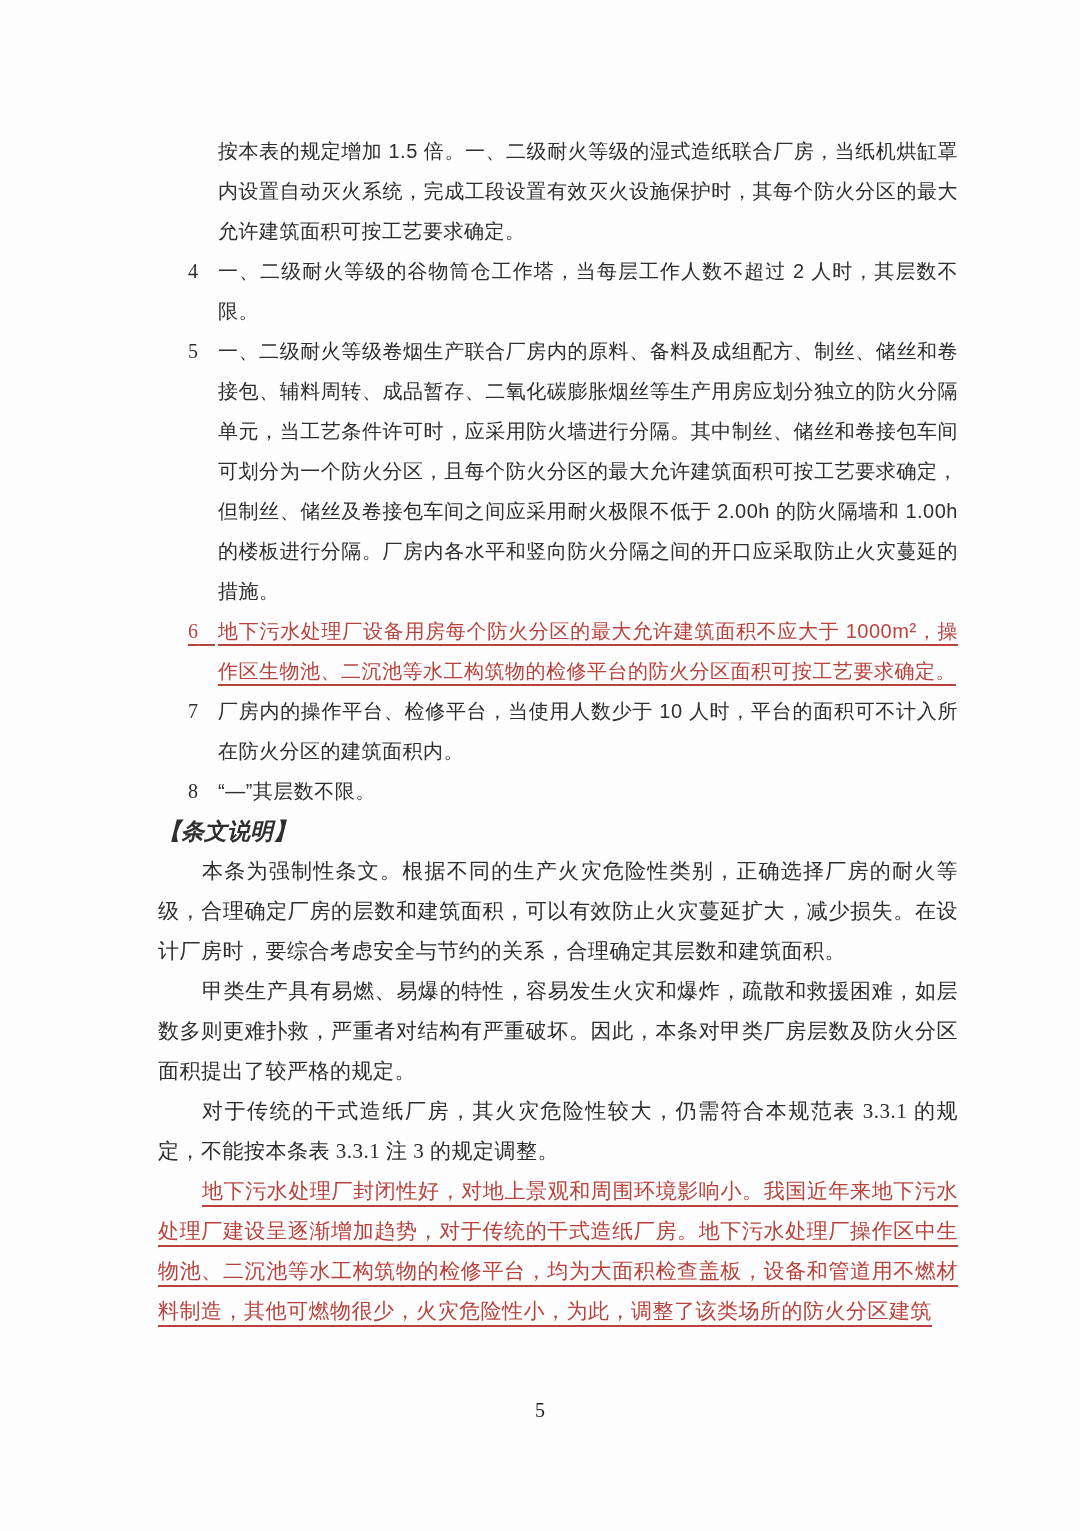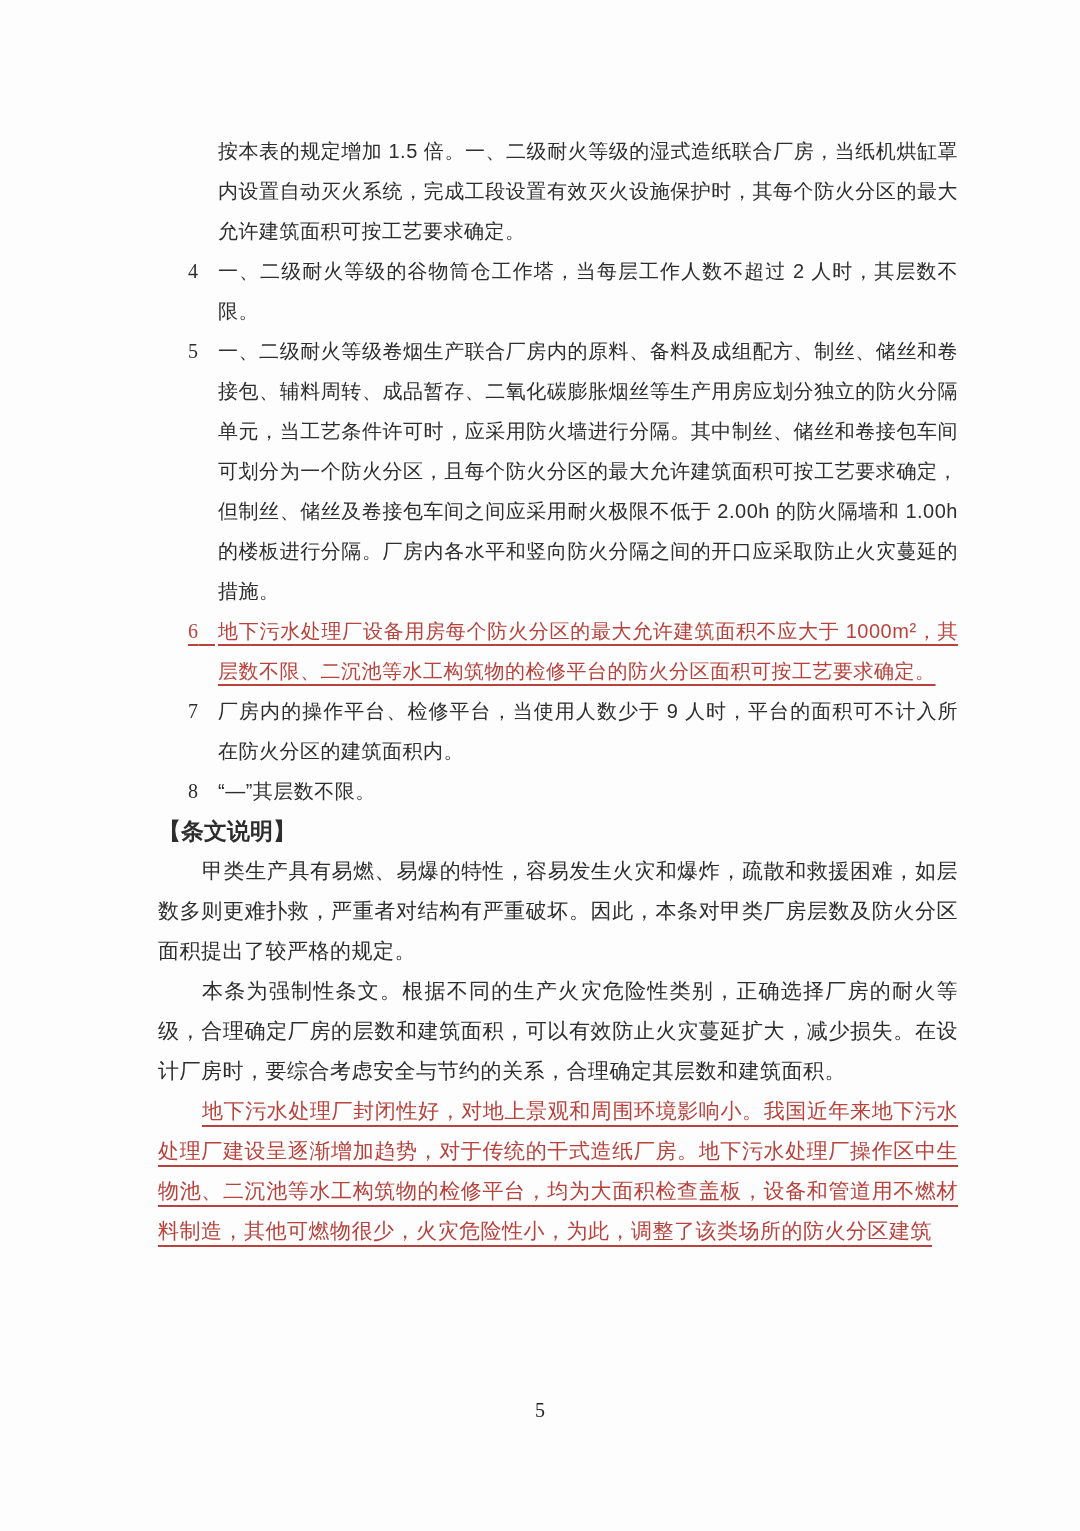--- a/index.html
+++ b/index.html
@@ -62,20 +62,21 @@
   .note-item.red .num::after{
     content:"\00a0\00a0\00a0";
   }
   
   .heading{
     font-family:"Liberation Sans","DejaVu Sans",sans-serif;
     font-weight:700;
     font-size:23px;
     line-height:40px;
     margin:0;
+    font-style:italic;
   }
   .commentary p{
     margin:0;
     font-size:21px;
     line-height:40px;
     text-align:justify;
     text-indent:44px;
     letter-spacing:0.5px;
   }
   .commentary p.red{
@@ -107,38 +108,39 @@
         <span class="txt">一、二级耐火等级的谷物筒仓工作塔，当每层工作人数不超过 2 人时，其层数不限。</span>
       </div>
 
       <div class="note-item">
         <span class="num">5</span>
         <span class="txt">一、二级耐火等级卷烟生产联合厂房内的原料、备料及成组配方、制丝、储丝和卷接包、辅料周转、成品暂存、二氧化碳膨胀烟丝等生产用房应划分独立的防火分隔单元，当工艺条件许可时，应采用防火墙进行分隔。其中制丝、储丝和卷接包车间可划分为一个防火分区，且每个防火分区的最大允许建筑面积可按工艺要求确定，但制丝、储丝及卷接包车间之间应采用耐火极限不低于 2.00h 的防火隔墙和 1.00h 的楼板进行分隔。厂房内各水平和竖向防火分隔之间的开口应采取防止火灾蔓延的措施。</span>
       </div>
 
       <div class="note-item red">
         <span class="num">6</span>
-        <span class="txt">地下污水处理厂设备用房每个防火分区的最大允许建筑面积不应大于 1000m²，其层数不限、二沉池等水工构筑物的检修平台的防火分区面积可按工艺要求确定。</span>
+        <span class="txt">地下污水处理厂设备用房每个防火分区的最大允许建筑面积不应大于 1000m²，操作区生物池、二沉池等水工构筑物的检修平台的防火分区面积可按工艺要求确定。</span>
       </div>
 
       <div class="note-item">
         <span class="num">7</span>
-        <span class="txt">厂房内的操作平台、检修平台，当使用人数少于 9 人时，平台的面积可不计入所在防火分区的建筑面积内。</span>
+        <span class="txt">厂房内的操作平台、检修平台，当使用人数少于 10 人时，平台的面积可不计入所在防火分区的建筑面积内。</span>
       </div>
 
       <div class="note-item">
         <span class="num">8</span>
         <span class="txt">“—”其层数不限。</span>
       </div>
     </div>
 
     <div class="commentary">
       <div class="heading">【条文说明】</div>
 
+      <p>本条为强制性条文。根据不同的生产火灾危险性类别，正确选择厂房的耐火等级，合理确定厂房的层数和建筑面积，可以有效防止火灾蔓延扩大，减少损失。在设计厂房时，要综合考虑安全与节约的关系，合理确定其层数和建筑面积。</p>
       <p>甲类生产具有易燃、易爆的特性，容易发生火灾和爆炸，疏散和救援困难，如层数多则更难扑救，严重者对结构有严重破坏。因此，本条对甲类厂房层数及防火分区面积提出了较严格的规定。</p>
-      <p>本条为强制性条文。根据不同的生产火灾危险性类别，正确选择厂房的耐火等级，合理确定厂房的层数和建筑面积，可以有效防止火灾蔓延扩大，减少损失。在设计厂房时，要综合考虑安全与节约的关系，合理确定其层数和建筑面积。</p>
+      <p>对于传统的干式造纸厂房，其火灾危险性较大，仍需符合本规范表 3.3.1 的规定，不能按本条表 3.3.1 注 3 的规定调整。</p>
       <p class="red">地下污水处理厂封闭性好，对地上景观和周围环境影响小。我国近年来地下污水处理厂建设呈逐渐增加趋势，对于传统的干式造纸厂房。地下污水处理厂操作区中生物池、二沉池等水工构筑物的检修平台，均为大面积检查盖板，设备和管道用不燃材料制造，其他可燃物很少，火灾危险性小，为此，调整了该类场所的防火分区建筑</p>
     </div>
 
   </div>
 
   <div class="page-num">5</div>
 </div>
 
 </body></html>

